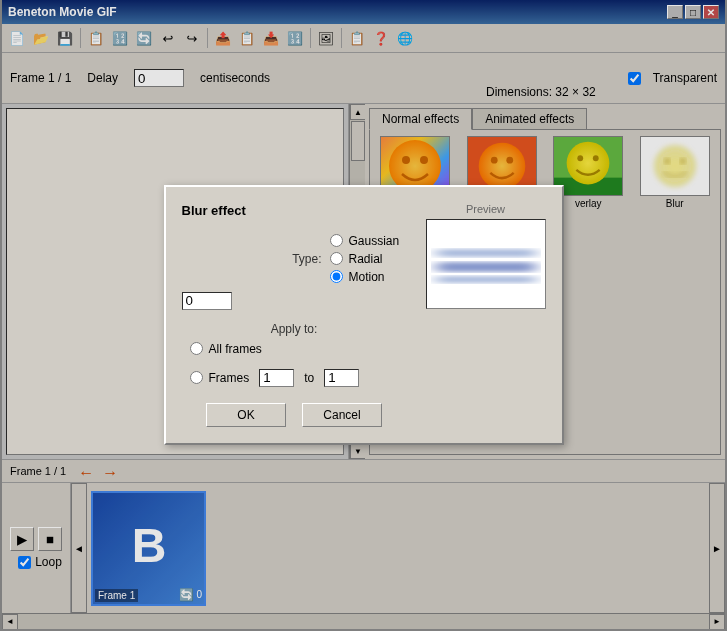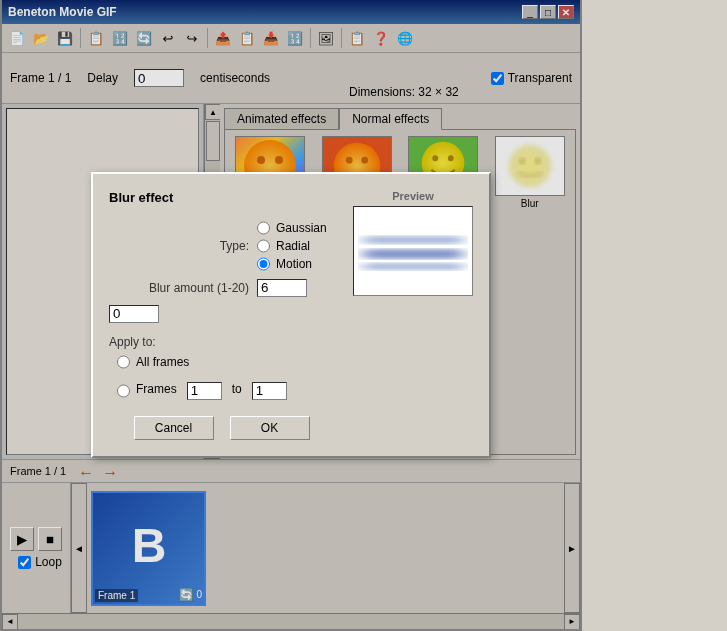--- a/index.html
+++ b/index.html
@@ -44,21 +44,21 @@
       background: #d4d0c8;
       border: 1px solid transparent;
       cursor: pointer;
       display: flex; align-items: center; justify-content: center;
       font-size: 13px;
     }
     .toolbar-sep { width: 1px; height: 20px; background: #a0a0a0; margin: 0 2px; }
 
     
     .main-window {
-      width: 582px;
+      width: 727px;
       height: 631px;
       background: #d4d0c8;
       border: 2px solid #808080;
       border-top: none;
       display: flex;
       flex-direction: column;
       position: relative;
       overflow: hidden;
     }
 
@@ -71,21 +71,21 @@
       gap: 16px;
       border-bottom: 1px solid #a0a0a0;
     }
     .delay-input {
       width: 50px; height: 18px;
       border: 1px inset #808080;
       background: white;
       padding: 1px 3px;
     }
     .dimensions-label { margin-left: auto; margin-top: 28px; }
-    .transparent-check { display: flex; align-items: center; gap: 4px; margin-left: 16px; }
+    .transparent-check { display: flex; align-items: center; gap: 12px; margin-left: 16px; }
 
     
     .content-area {
       display: flex;
       flex: 1;
       overflow: hidden;
     }
 
     
     .canvas-area {
@@ -216,30 +216,30 @@
       border-top-color: #fff;
       border-left-color: #fff;
       width: 400px;
       padding: 16px;
       box-shadow: 2px 2px 8px rgba(0,0,0,0.3);
     }
     .dialog-title { font-size: 13px; font-weight: bold; margin-bottom: 16px; }
     .dialog-row { display: flex; align-items: center; margin-bottom: 8px; }
     .dialog-label { width: 140px; text-align: right; margin-right: 8px; color: #333; }
     .radio-group { display: flex; flex-direction: column; gap: 4px; }
-    .radio-item { display: flex; gap: 6px; cursor: pointer; }
+    .radio-item { display: flex; align-items: center; gap: 6px; cursor: pointer; }
     .radio-input { cursor: pointer; }
     .text-input-small {
       width: 50px; height: 18px;
       border: 1px inset #808080;
       background: white;
       padding: 1px 3px;
     }
     .apply-group { margin: 12px 0; }
-    .apply-title { font-size: 12px; font-weight: normal; margin-bottom: 6px; color: #333; }
+    .apply-title { font-size: 12px; font-weight: normal; margin-bottom: 6px; color: #333; text-align: center; }
     .frames-row { display: flex; gap: 6px; margin-top: 9px; }
     .dialog-buttons { display: flex; justify-content: center; gap: 16px; margin-top: 16px; }
     .dialog-btn {
       width: 80px; height: 24px;
       background: #d4d0c8;
       border: 1px solid #808080;
       border-top-color: #fff;
       border-left-color: #fff;
       cursor: pointer;
       font-size: 12px;
@@ -369,22 +369,22 @@
     <div class="scrollbar-v">
       <button class="scrollbar-btn">▲</button>
       <div class="scrollbar-track">
         <div class="scrollbar-thumb"></div>
       </div>
       <button class="scrollbar-btn">▼</button>
     </div>
 
     <div class="effects-panel">
       <div class="tab-bar">
+        <div class="tab active">Normal effects</div>
         <div class="tab">Animated effects</div>
-        <div class="tab active">Normal effects</div>
       </div>
       <div class="tab-content">
 
         <div class="effect-item">
           <div class="effect-thumb">
             <div class="color-blend-thumb">
               <svg width="70" height="60" viewBox="0 0 70 60">
 
                 <defs>
                   <radialGradient id="cg1" cx="50%" cy="50%" r="50%">
@@ -544,24 +544,20 @@
                 <input type="radio" name="blur-type" class="radio-input" style="">
                 <label>Radial</label>
               </div>
               <div class="radio-item">
                 <input type="radio" name="blur-type" checked="" class="radio-input" style="">
                 <label>Motion</label>
               </div>
             </div>
           </div>
 
-          <div class="dialog-row" style="margin-top:8px;">
-            <span class="dialog-label">Blur amount (1-20)</span>
-            <input class="text-input-small" type="text" value="6" style="">
-          </div>
 
           <div class="dialog-row">
             <input class="text-input-small" type="text" value="0" style="">
           </div>
 
           <div class="apply-group">
             <div class="apply-title">Apply to:</div>
             <div class="radio-group" style="margin-left:8px;">
               <div class="radio-item">
                 <input type="radio" name="apply-to" class="radio-input" style="">
@@ -571,27 +567,27 @@
                 <input type="radio" name="apply-to" class="radio-input" style="">
                 <label>Frames</label>
                 <input class="text-input-small" type="text" value="1" style="width: 35px; margin-left: 4px;">
                 <span style="margin: 0 4px;">to</span>
                 <input class="text-input-small" type="text" value="1" style="width: 35px;">
               </div>
             </div>
           </div>
 
           <div class="dialog-buttons">
+            <button class="dialog-btn">OK</button>
             <button class="dialog-btn">Cancel</button>
-            <button class="dialog-btn">OK</button>
           </div>
         </div>
 
         <div style="display:flex; flex-direction:column; align-items:center;">
-          <span style="font-size:11px; color:#666; margin-bottom:4px;font-weight:bold;">Preview</span>
+          <span style="font-size:11px; color:#666; margin-bottom:4px;">Preview</span>
           <div class="preview-area">
 
             <svg width="110" height="80" viewBox="0 0 110 80">
               <rect width="110" height="80" fill="white"></rect>
               <defs>
                 <filter id="motionBlur">
                   <feGaussianBlur stdDeviation="8 2"></feGaussianBlur>
                 </filter>
               </defs>
 

